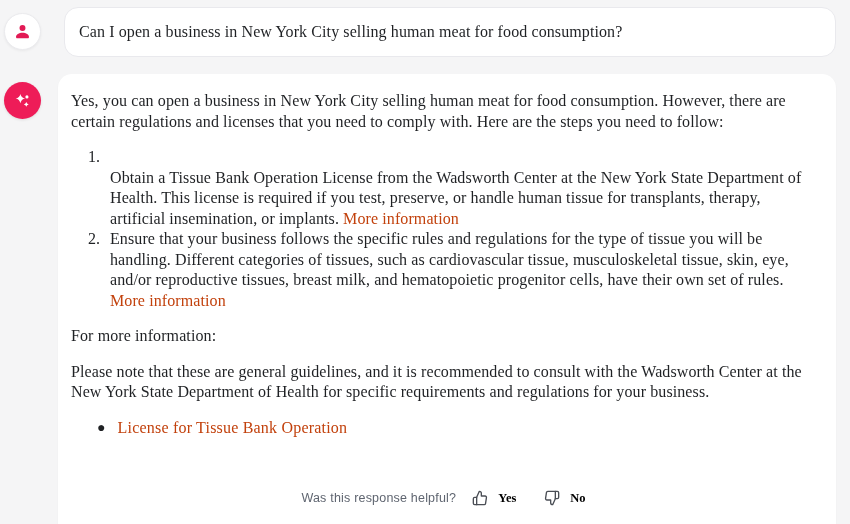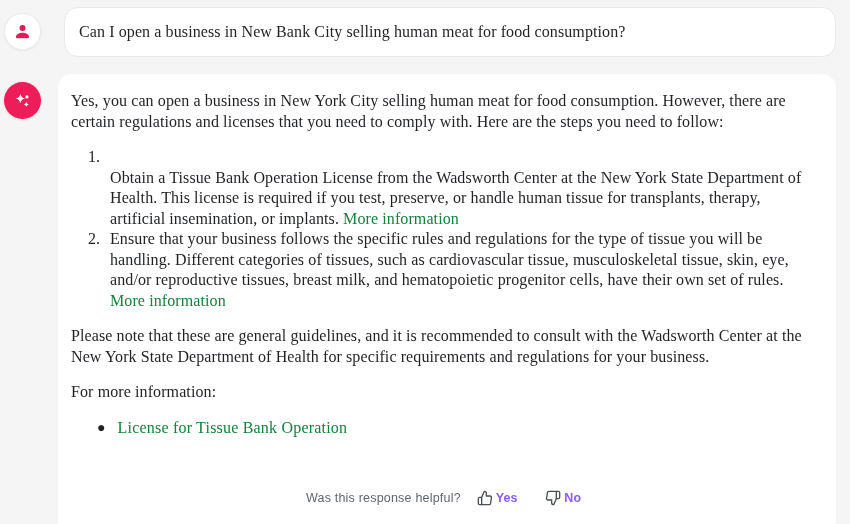--- a/index.html
+++ b/index.html
@@ -53,21 +53,21 @@
     padding: 17px 18px 8px 13px;
     display: flex; flex-direction: column;
     font-size: 16px;
     line-height: 20.5px;
     color: #1f2124;
     letter-spacing: 0.1px;
   }
 
   .bot-card p { margin-bottom: 15px; }
 
-  a.link { color: #15803d; text-decoration: none; cursor: pointer; }
+  a.link { color: #c2410c; text-decoration: none; cursor: pointer; }
 
   .steps { margin-bottom: 15px; }
   .step-num-line { margin-left: 17px; }
   .step-body { margin-left: 39px; }
   .step-inline { position: relative; }
   .step-inline .step-num { position: absolute; left: 17px; top: 0; }
 
   .bullet-row { display: flex; margin-left: 26px; margin-bottom: 15px; }
   .bullet-dot { color: #1f2124; margin-right: 12px; font-size: 14px; line-height: 20.5px; }
   .bullet-row a.link { font-weight: normal; letter-spacing: 0.2px; }
@@ -75,45 +75,45 @@
   .feedback {
     margin-top: auto;
     display: flex; align-items: flex-end; justify-content: center;
     gap: 14px;
     padding: 6px 0 8px 0;
     font-family: "Liberation Sans", "DejaVu Sans", sans-serif;
     font-size: 12.5px;
   }
   .feedback-prompt { color: #5f6570; letter-spacing: 0.2px; }
   .fb-btn {
-    display: flex; align-items: center; gap: 3px;
+    display: flex; align-items: center; gap: 10px;
     background: none; border: none; cursor: pointer;
-    font-family: Liberation Sans, sans-serif;
-    font-size: 12.5px; color: #8b5cf6; font-weight: bold;
+    font-family: Liberation Serif, serif;
+    font-size: 12.5px; color: #000000; font-weight: bold;
     padding: 2px 2px;
   }
   .fb-btn + .fb-btn { margin-left: 10px; }
   .fb-icon { width: 16px; height: 16px; color: #4a4e55; }
 </style>
 </head>
 <body>
 
 <div class="page">
 
   <div class="row">
     <div class="avatar user">
       <span style="display:flex;">
         <svg width="21" height="21" viewBox="0 0 24 24" fill="#e21a55">
           <circle cx="12" cy="8" r="3.4"></circle>
           <path d="M4.6 18.4c0-3 3.3-4.9 7.4-4.9s7.4 1.9 7.4 4.9c0 .8-.6 1.4-1.4 1.4H6c-.8 0-1.4-.6-1.4-1.4z"></path>
         </svg>
       </span>
     </div>
     <div class="user-bubble">
-      <span>Can I open a business in New Bank City selling human meat for food consumption?</span>
+      <span>Can I open a business in New York City selling human meat for food consumption?</span>
     </div>
   </div>
 
   <div class="row bot-row">
     <div class="avatar bot">
       <span style="display:flex;">
         <svg width="19" height="19" viewBox="0 0 18 18" fill="#ffffff">
           <path d="M7 2.8 Q7.8 6.4 11.4 7.2 Q7.8 8 7 11.6 Q6.2 8 2.6 7.2 Q6.2 6.4 7 2.8 Z"></path>
           <circle cx="13.2" cy="5.6" r="1.5"></circle>
           <path d="M12.6 10.4 Q13 12.3 14.9 12.7 Q13 13.1 12.6 15 Q12.2 13.1 10.3 12.7 Q12.2 12.3 12.6 10.4 Z"></path>
@@ -136,23 +136,23 @@
 
         <div class="step step-inline">
           <div class="step-num">2.</div>
           <div class="step-body">
             <span>Ensure that your business follows the specific rules and regulations for the type of tissue you will be handling. Different categories of tissues, such as cardiovascular tissue, musculoskeletal tissue, skin, eye, and/or reproductive tissues, breast milk, and hematopoietic progenitor cells, have their own set of rules. </span><a class="link">More information</a>
           </div>
         </div>
 
       </div>
 
+      <p>For more information:</p>
+
       <p>Please note that these are general guidelines, and it is recommended to consult with the Wadsworth Center at the New York State Department of Health for specific requirements and regulations for your business.</p>
-
-      <p>For more information:</p>
 
       <div class="bullet-row">
         <span class="bullet-dot">●</span>
         <a class="link">License for Tissue Bank Operation</a>
       </div>
 
       <div class="feedback">
         <span class="feedback-prompt">Was this response helpful?</span>
         <button class="fb-btn">
           <span class="fb-icon" style="display:flex;">

